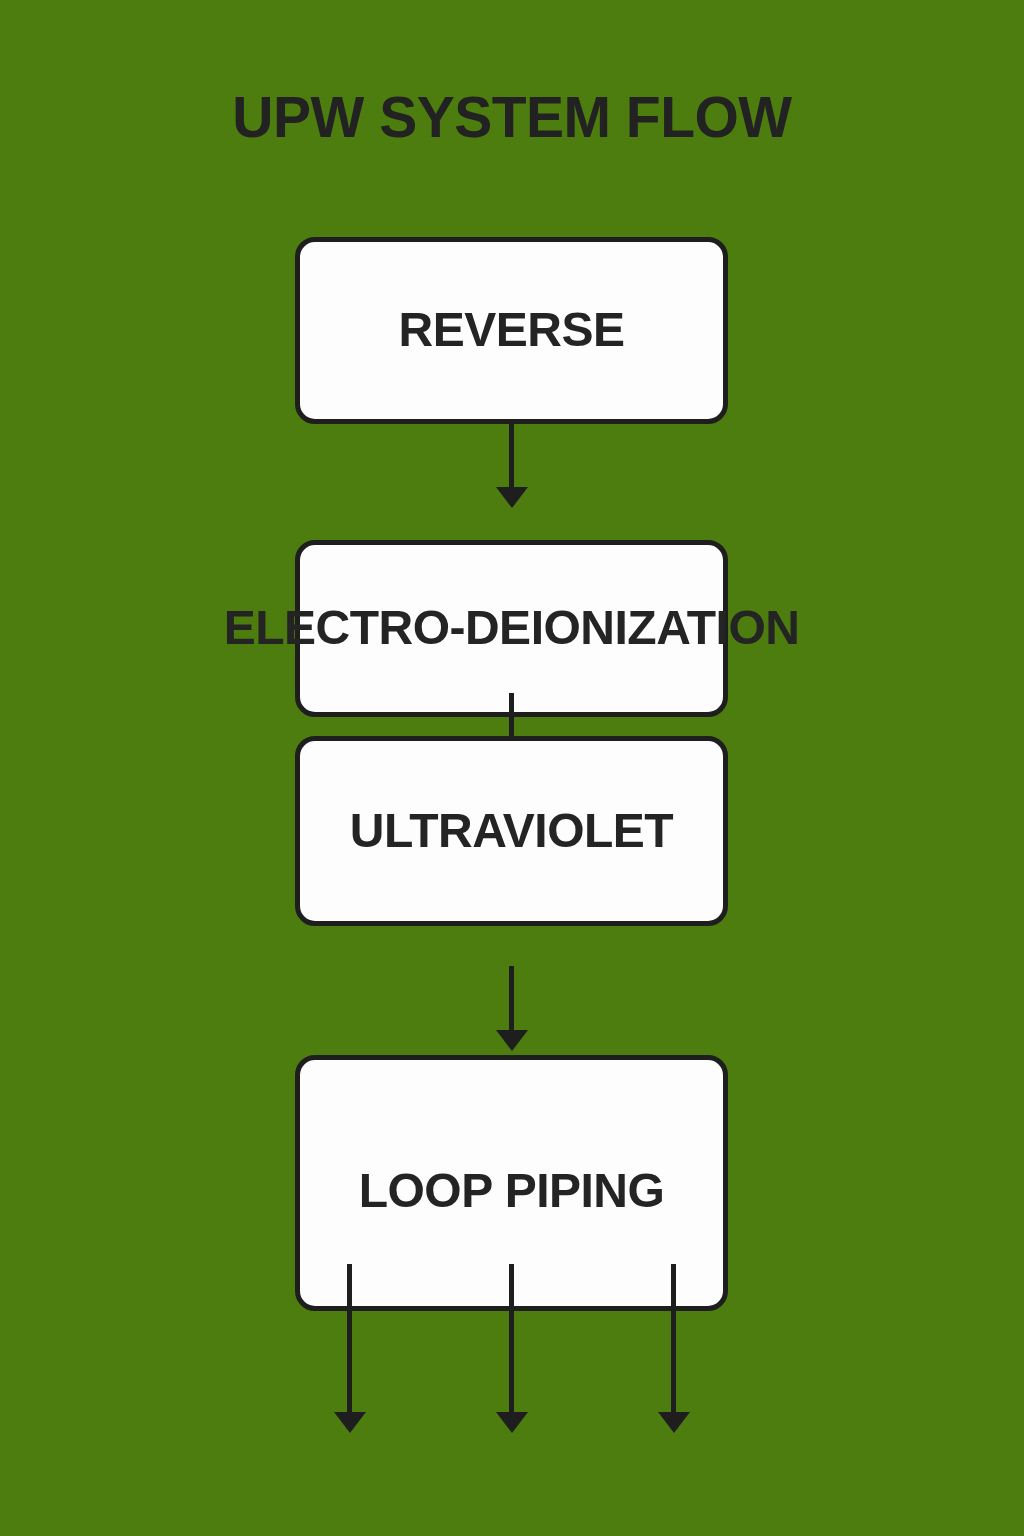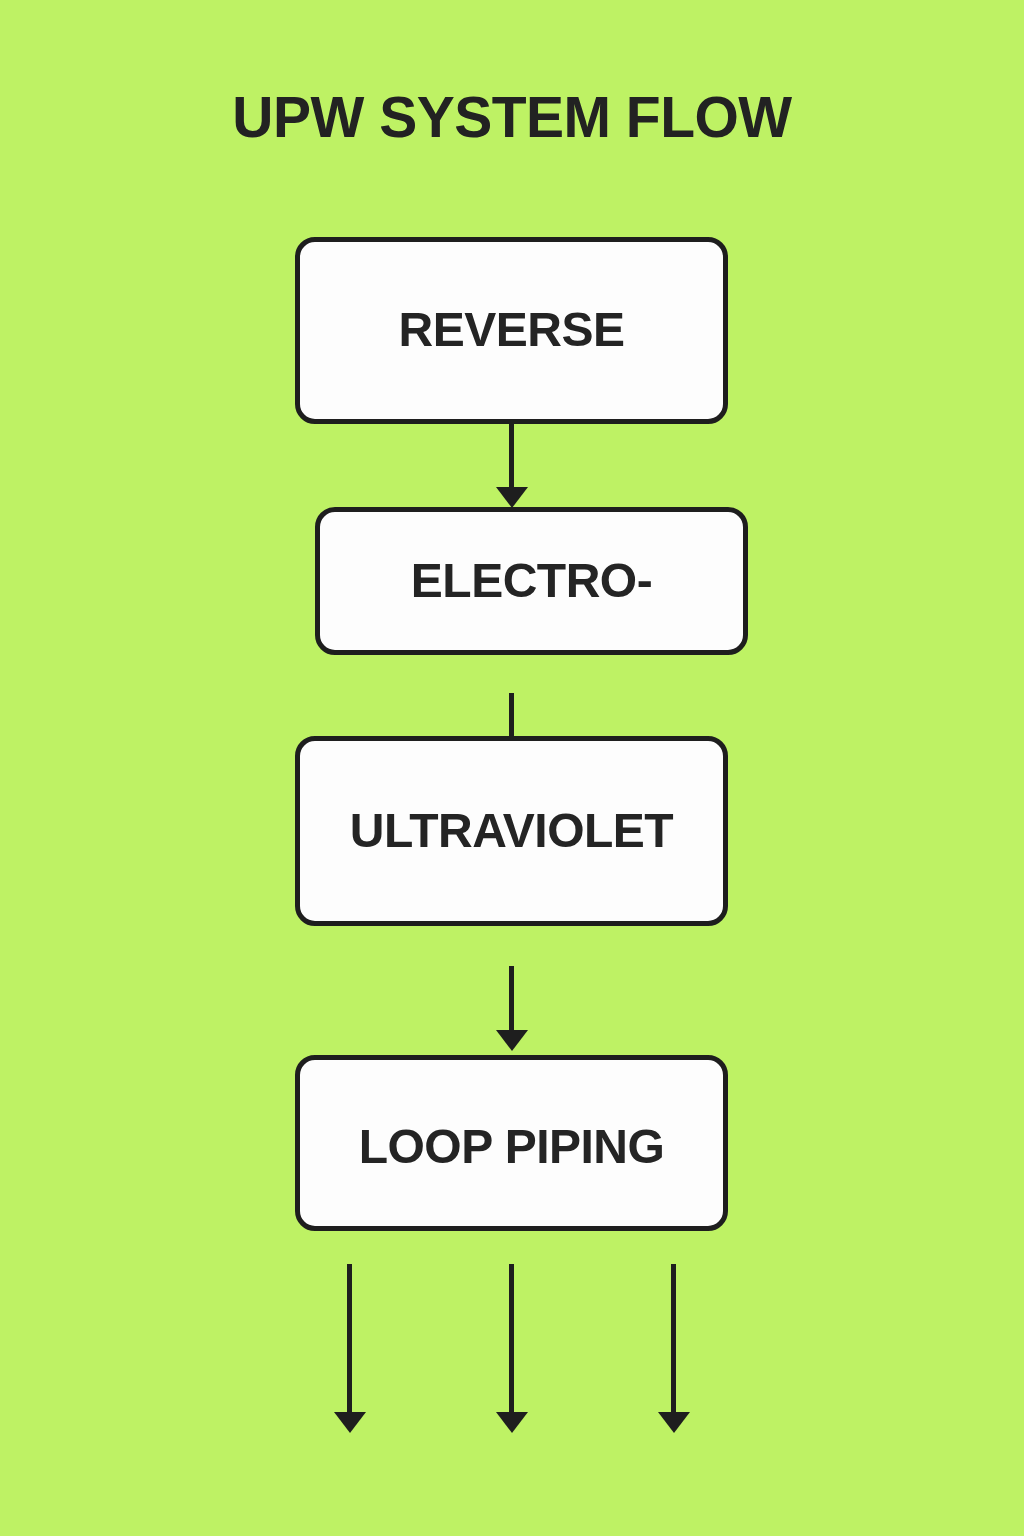--- a/index.html
+++ b/index.html
@@ -5,21 +5,21 @@
   html, body {
     margin: 0;
     padding: 0;
     background: #e9e9e9;
   }
   .canvas {
     position: relative;
     width: 1024px;
     height: 1536px;
     margin: 0 auto;
-    background: #bef264;
+    background: #4d7c0f;
     overflow: hidden;
     font-family: "Liberation Sans", sans-serif;
   }
   .diagram-title {
     position: absolute;
     top: 84px;
     left: 0;
     width: 1024px;
     margin: 0;
     text-align: center;
@@ -30,36 +30,36 @@
   }
   .node {
     position: absolute;
     left: 295px;
     width: 433px;
     box-sizing: border-box;
     background: #fdfdfd;
     border: 5px solid #1e1e1e;
     border-radius: 20px;
     display: flex;
-    flex-direction: column;
+    flex-direction: row;
     align-items: center;
     justify-content: center;
     text-align: center;
     color: #242424;
   }
   .node-line {
     font-size: 48px;
     font-weight: 700;
     letter-spacing: -0.5px;
     line-height: 1.21;
   }
   #node-reverse-osmosis   { top: 237px;  height: 187px; }
-  #node-electro-deionization { top: 507px; height: 148px; margin-left: 20px; }
+  #node-electro-deionization { top: 540px; height: 177px; }
   #node-ultraviolet       { top: 736px;  height: 190px; justify-content: center; }
-  #node-loop-piping       { top: 1055px; height: 176px; padding-top: 17px; }
+  #node-loop-piping       { top: 1055px; height: 256px; padding-top: 17px; }
   .node-subtitle-line {
     font-size: 35px;
     font-weight: 500;
     letter-spacing: -0.3px;
     line-height: 1.17;
   }
   .node-subtitle-group { margin-top: 9px; }
   .v-line {
     position: absolute;
     width: 5px;
@@ -99,20 +99,21 @@
     <div class="node-line">REVERSE</div>
   </div>
 
   <div id="connector-1">
     <div class="v-line"></div>
     <div class="arrow-head"></div>
   </div>
 
   <div class="node" id="node-electro-deionization">
     <div class="node-line">ELECTRO-</div>
+    <div class="node-line">DEIONIZATION</div>
   </div>
 
   <div id="connector-2">
     <div class="v-line"></div>
     <div class="arrow-head"></div>
   </div>
 
   <div class="node" id="node-ultraviolet">
     <div class="node-line">ULTRAVIOLET</div>
   </div>

